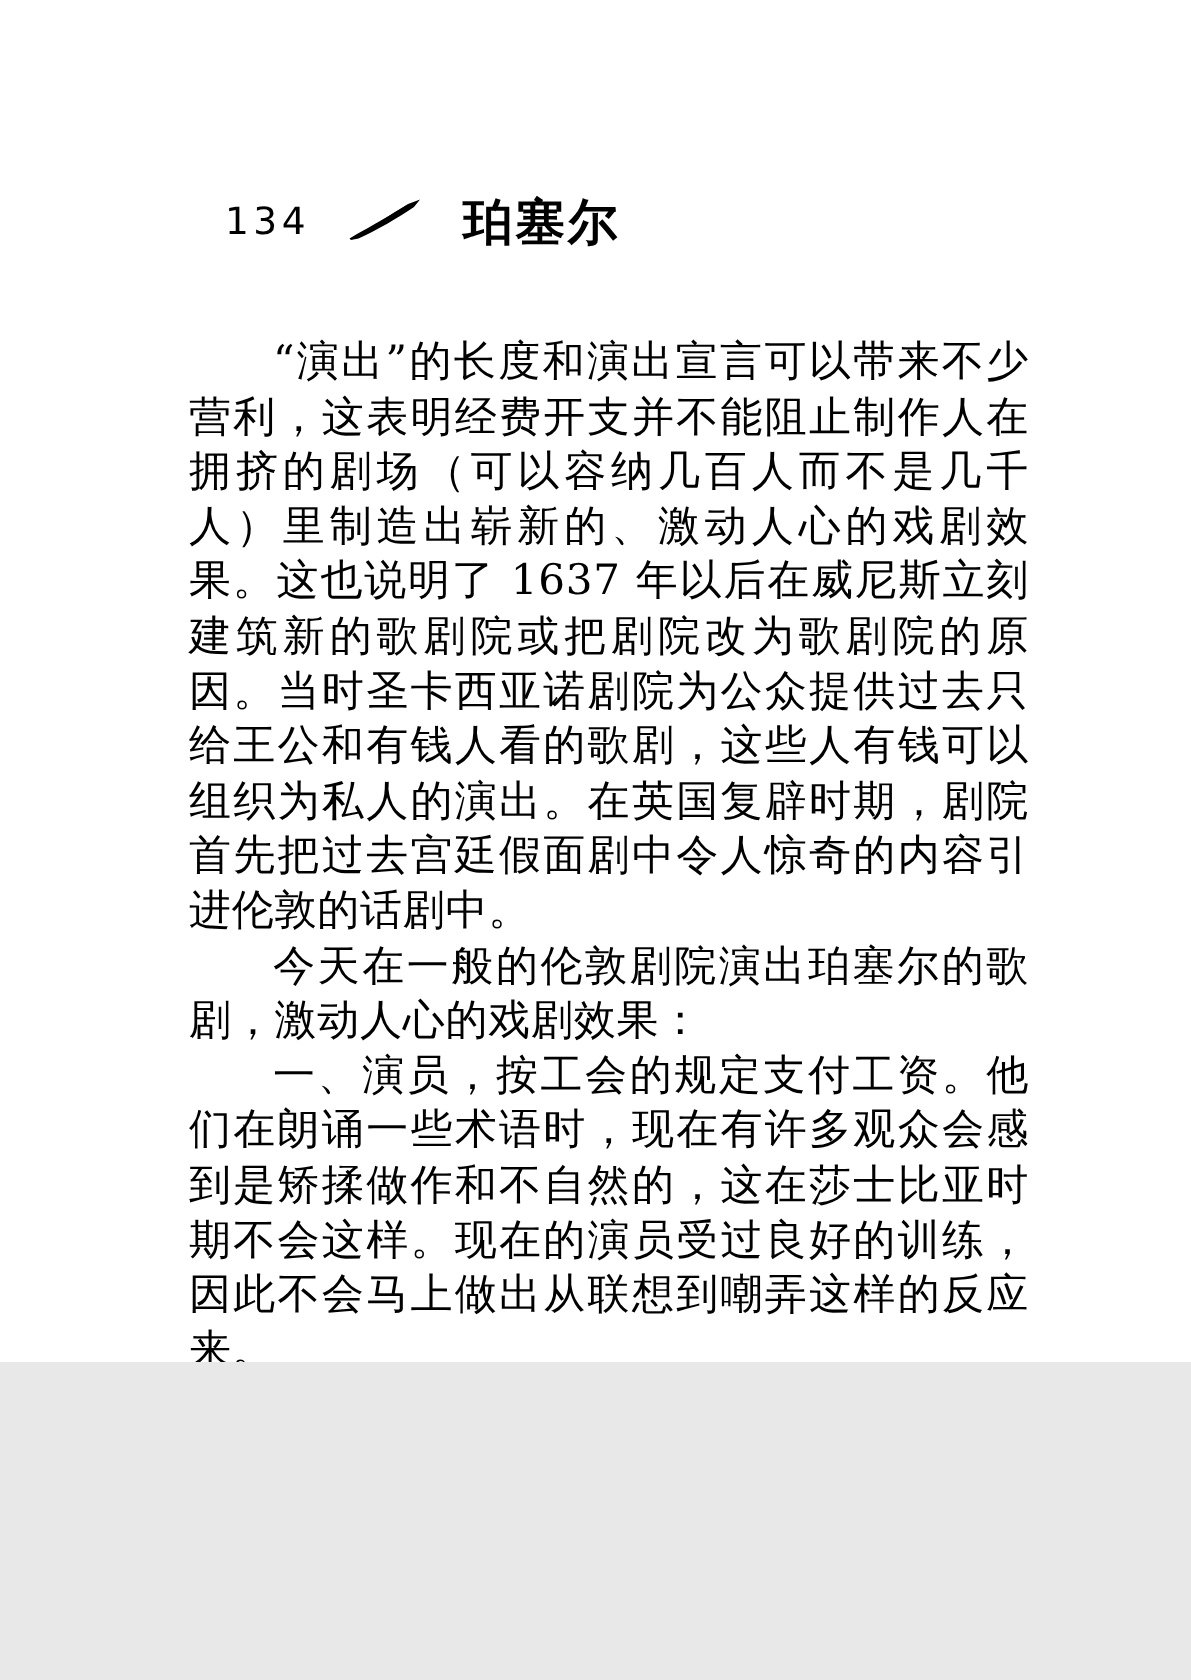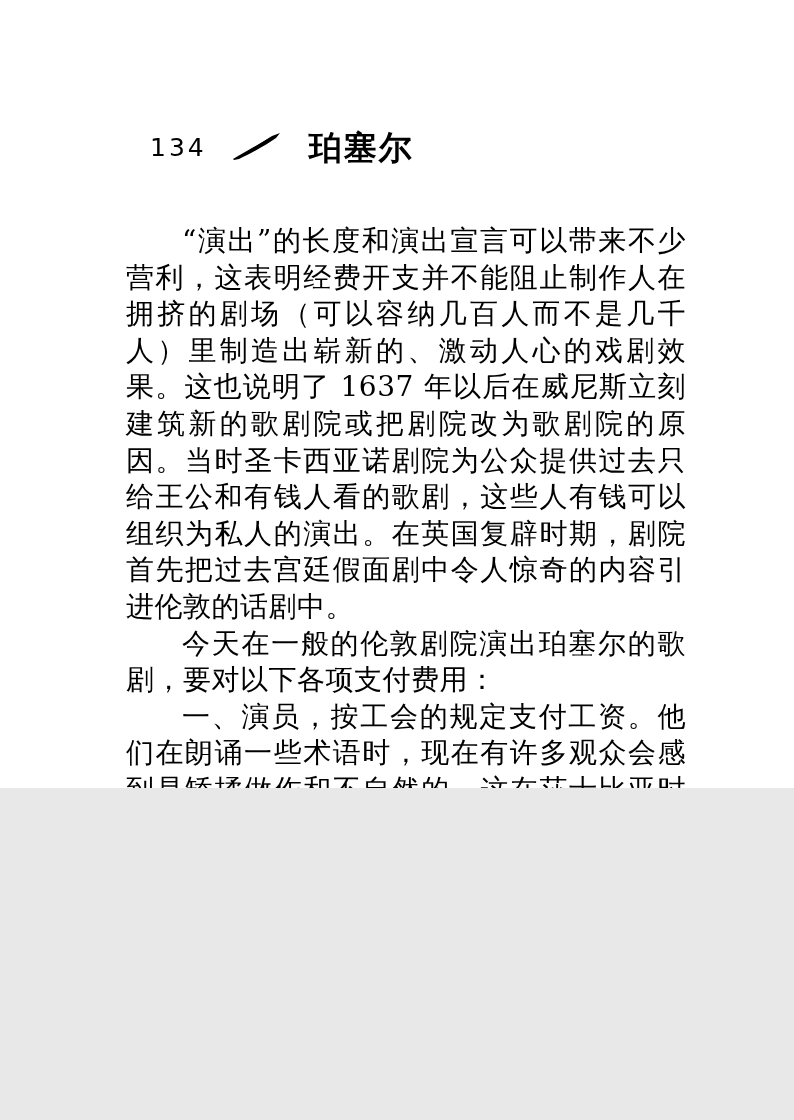--- a/index.html
+++ b/index.html
@@ -1,19 +1,19 @@
 <!DOCTYPE html>
 <html><head>
 <meta charset="utf-8">
 <style>
   html, body { margin: 0; padding: 0; background: #e8e8e8; }
   .page {
     position: relative;
     width: 794px;
-    height: 788px;
+    height: 908px;
     margin: 0 auto;
     background: #ffffff;
     color: #000000;
     font-family: "DejaVu Serif", "Liberation Serif", serif;
     overflow: hidden;
   }
   .page-header {
     position: absolute;
     left: 150px;
     top: 130px;
@@ -76,21 +76,21 @@
     <span class="page-num">134</span>
     <svg class="quill" width="52" height="30" viewBox="0 0 52 30" aria-hidden="true">
       <path d="M2 27 L7 24 C16 19 30 11 41 4 L49 1 L45 6 C35 13 19 22 8 27 L3 28 Z" fill="#000"></path>
       <path d="M14 22 C22 17 32 11 40 6" stroke="#000" stroke-width="2" fill="none"></path>
     </svg>
     <span class="chapter-title">珀塞尔</span>
   </header>
 
   <main class="body-text" id="body-text">
       <p class="para">“演出”的长度和演出宣言可以带来不少营利，这表明经费开支并不能阻止制作人在拥挤的剧场（可以容纳几百人而不是几千人）里制造出崭新的、激动人心的戏剧效果。这也说明了 1637 年以后在威尼斯立刻建筑新的歌剧院或把剧院改为歌剧院的原因。当时圣卡西亚诺剧院为公众提供过去只给王公和有钱人看的歌剧，这些人有钱可以组织为私人的演出。在英国复辟时期，剧院首先把过去宫廷假面剧中令人惊奇的内容引进伦敦的话剧中。</p>
-      <p class="para">今天在一般的伦敦剧院演出珀塞尔的歌剧，要对以下各项支付费用：</p>
+      <p class="para">今天在一般的伦敦剧院演出珀塞尔的歌剧，激动人心的戏剧效果：</p>
       <p class="para">一、演员，按工会的规定支付工资。他们在朗诵一些术语时，现在有许多观众会感到是矫揉做作和不自然的，这在莎士比亚时期不会这样。现在的演员受过良好的训练，因此不会马上做出从联想到嘲弄这样的反应来。</p>
     </main>
 
   <div class="watermark" style="color: rgb(250, 154, 142);">
     <span class="wm-q">q</span><span class="wm-mid">iyuexuexi</span><span class="wm-com">.COM</span>
   </div>
 
 </div>
 
 </body></html>

